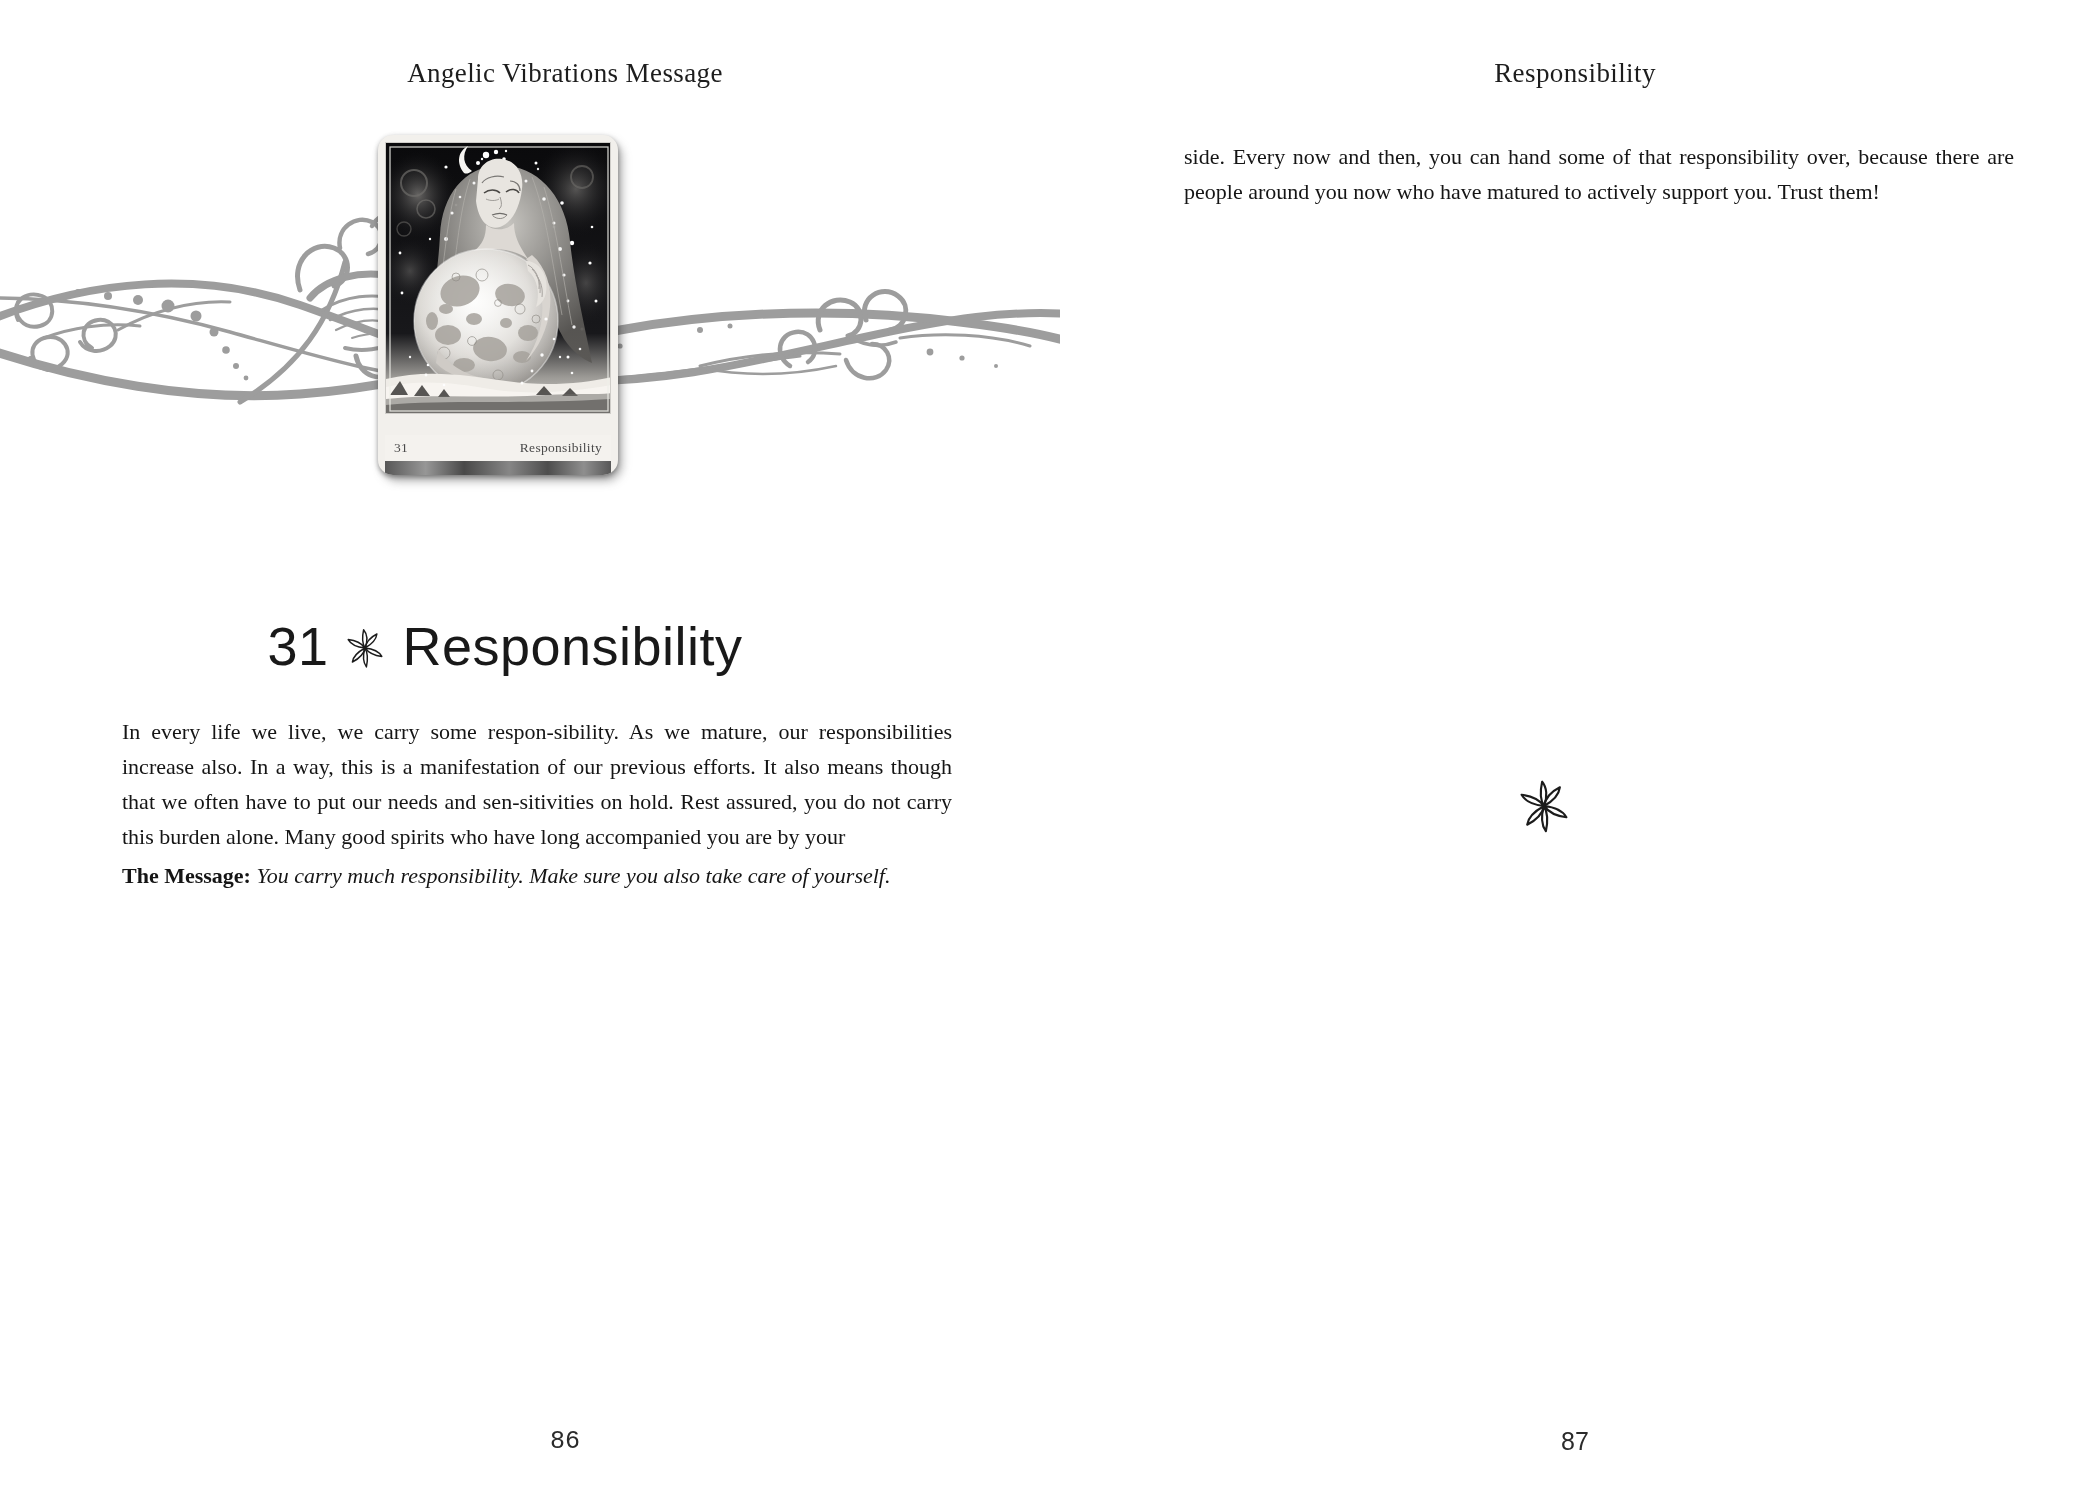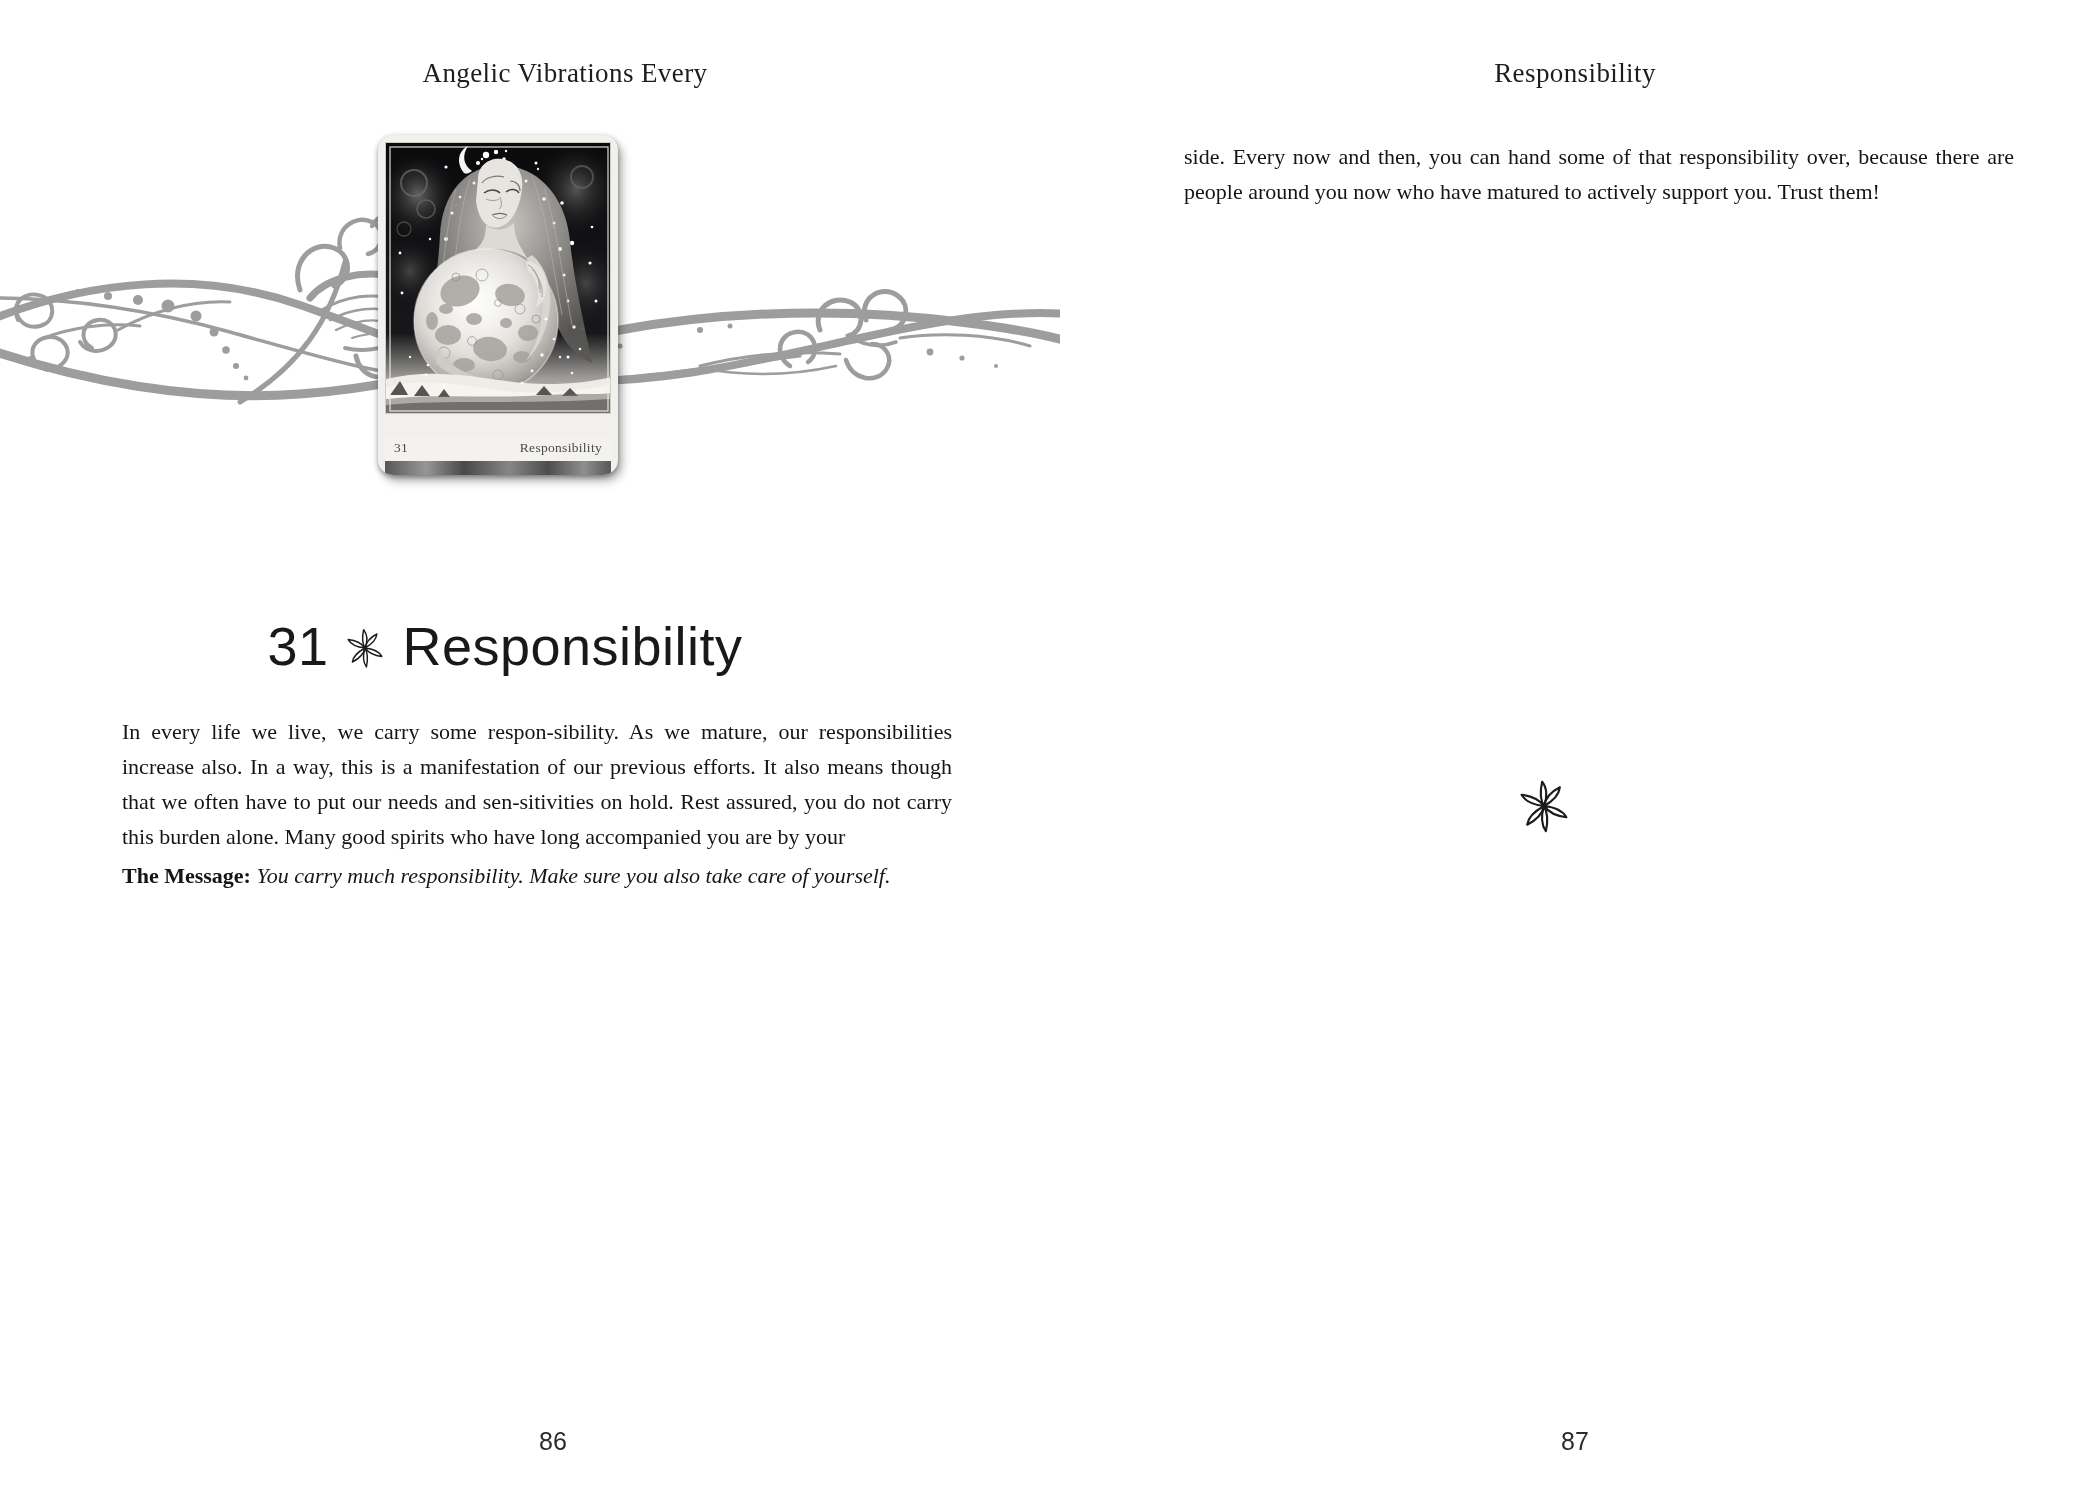--- a/index.html
+++ b/index.html
@@ -47,21 +47,21 @@
   
   .folio {
     position: absolute;
     bottom: 44px;
     width: 100%;
     text-align: center;
     font-family: "Liberation Sans", "DejaVu Sans", sans-serif;
     font-size: 25px;
     color: #2b2b2b;
   }
-  .page-left .folio { padding-left: 28px; }
+  .page-left .folio { padding-left: 40px; font-family: Liberation Mono, monospace; }
   .page-right .folio { padding-right: 60px; }
 
   
   .flourish {
     position: absolute;
     left: 0;
     top: 170px;
     width: 1060px;
     height: 270px;
     pointer-events: none;
@@ -200,21 +200,21 @@
     box-sizing: border-box;
   }
 </style>
 </head>
 <body>
 
 <div class="spread">
 
   <div class="page page-left">
 
-    <div class="running-head">Angelic Vibrations Every</div>
+    <div class="running-head">Angelic Vibrations Message</div>
 
     <svg class="flourish" viewBox="0 0 1060 270" preserveAspectRatio="none">
       <g fill="none" stroke="#9d9d9d" stroke-linecap="round">
 
         <path d="M-10,150 C90,110 200,100 300,135 C400,170 470,205 560,210
                  C660,216 760,190 860,168 C950,148 1010,140 1070,144" stroke-width="8"></path>
         <path d="M-10,180 C80,210 190,232 300,224 C420,216 520,178 620,160
                  C730,140 850,138 960,152 C1010,158 1050,166 1070,172" stroke-width="9"></path>
 
         <path d="M-10,128 C70,128 150,140 230,162 C320,187 380,206 460,212" stroke-width="3.5"></path>

